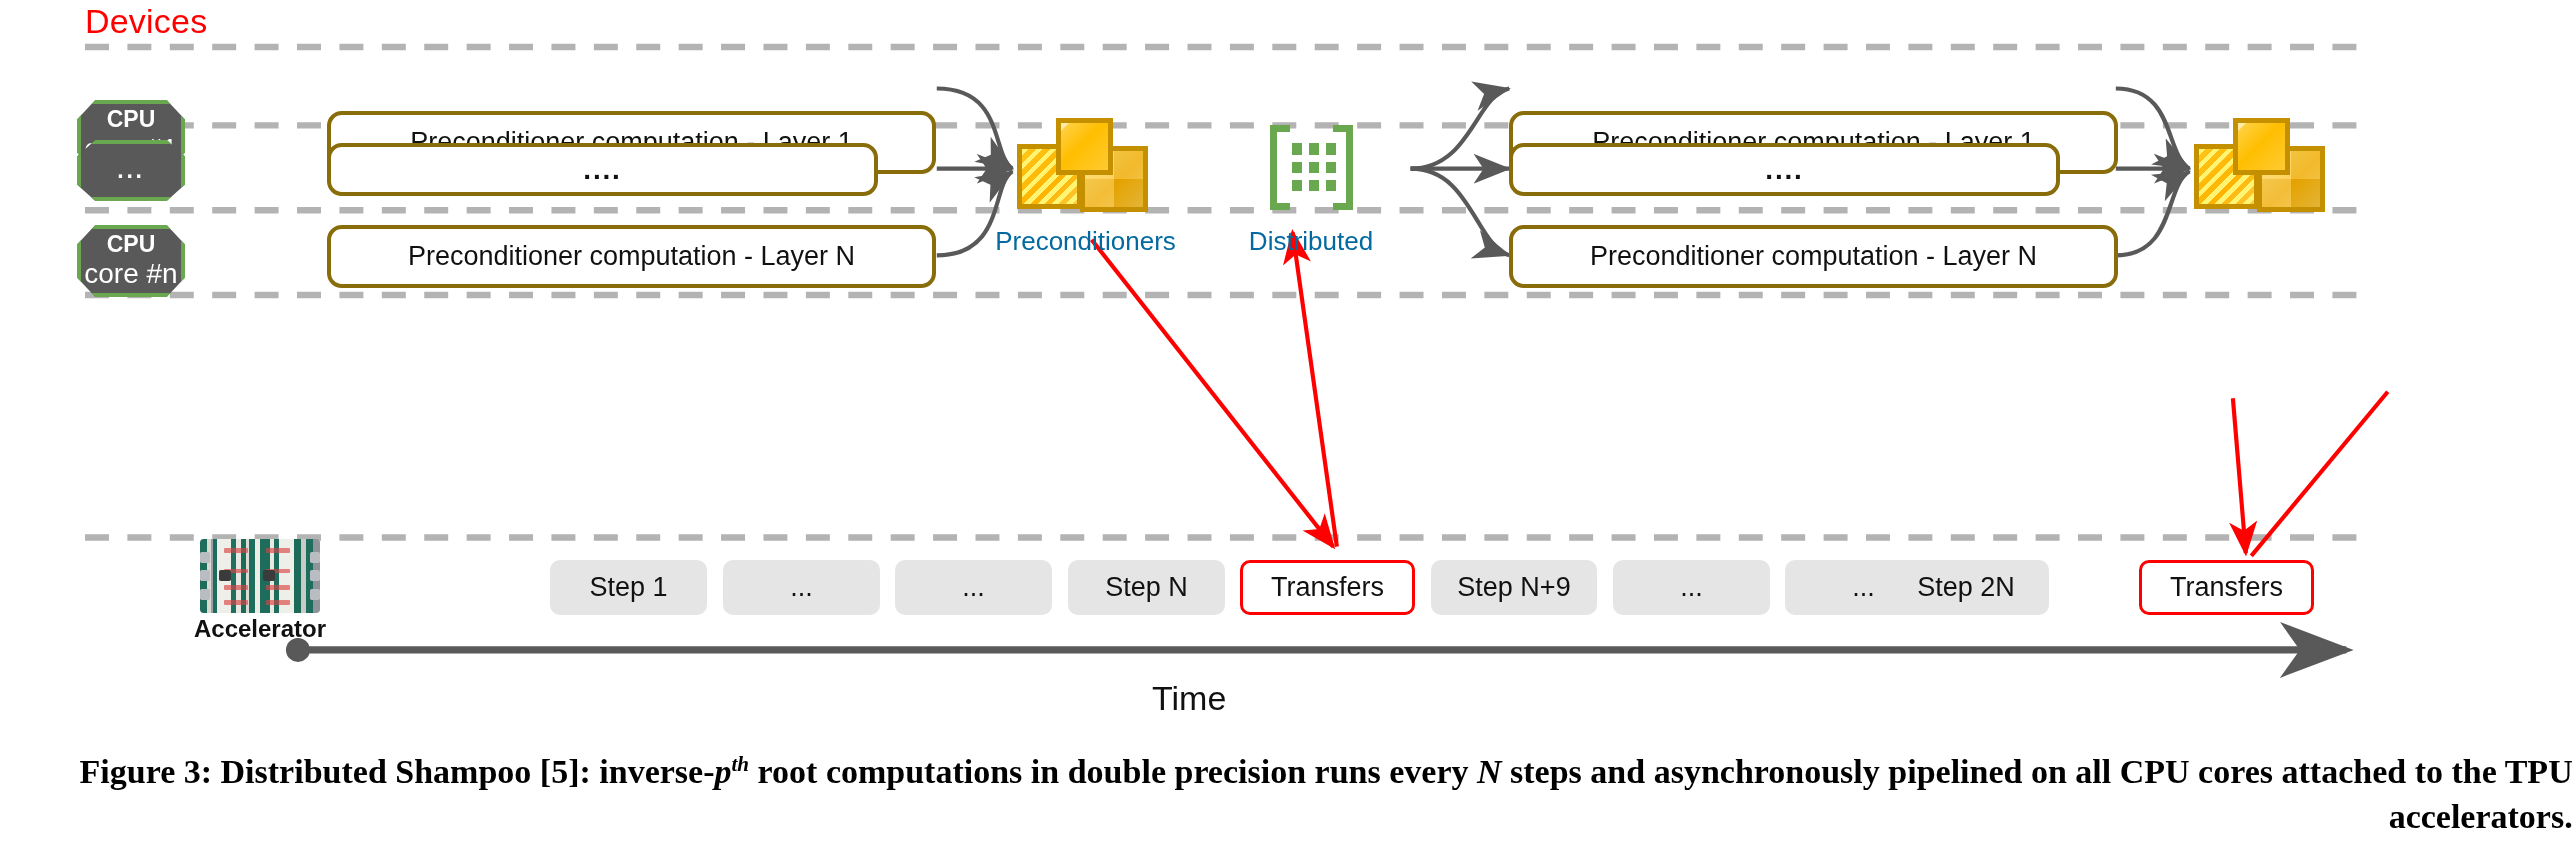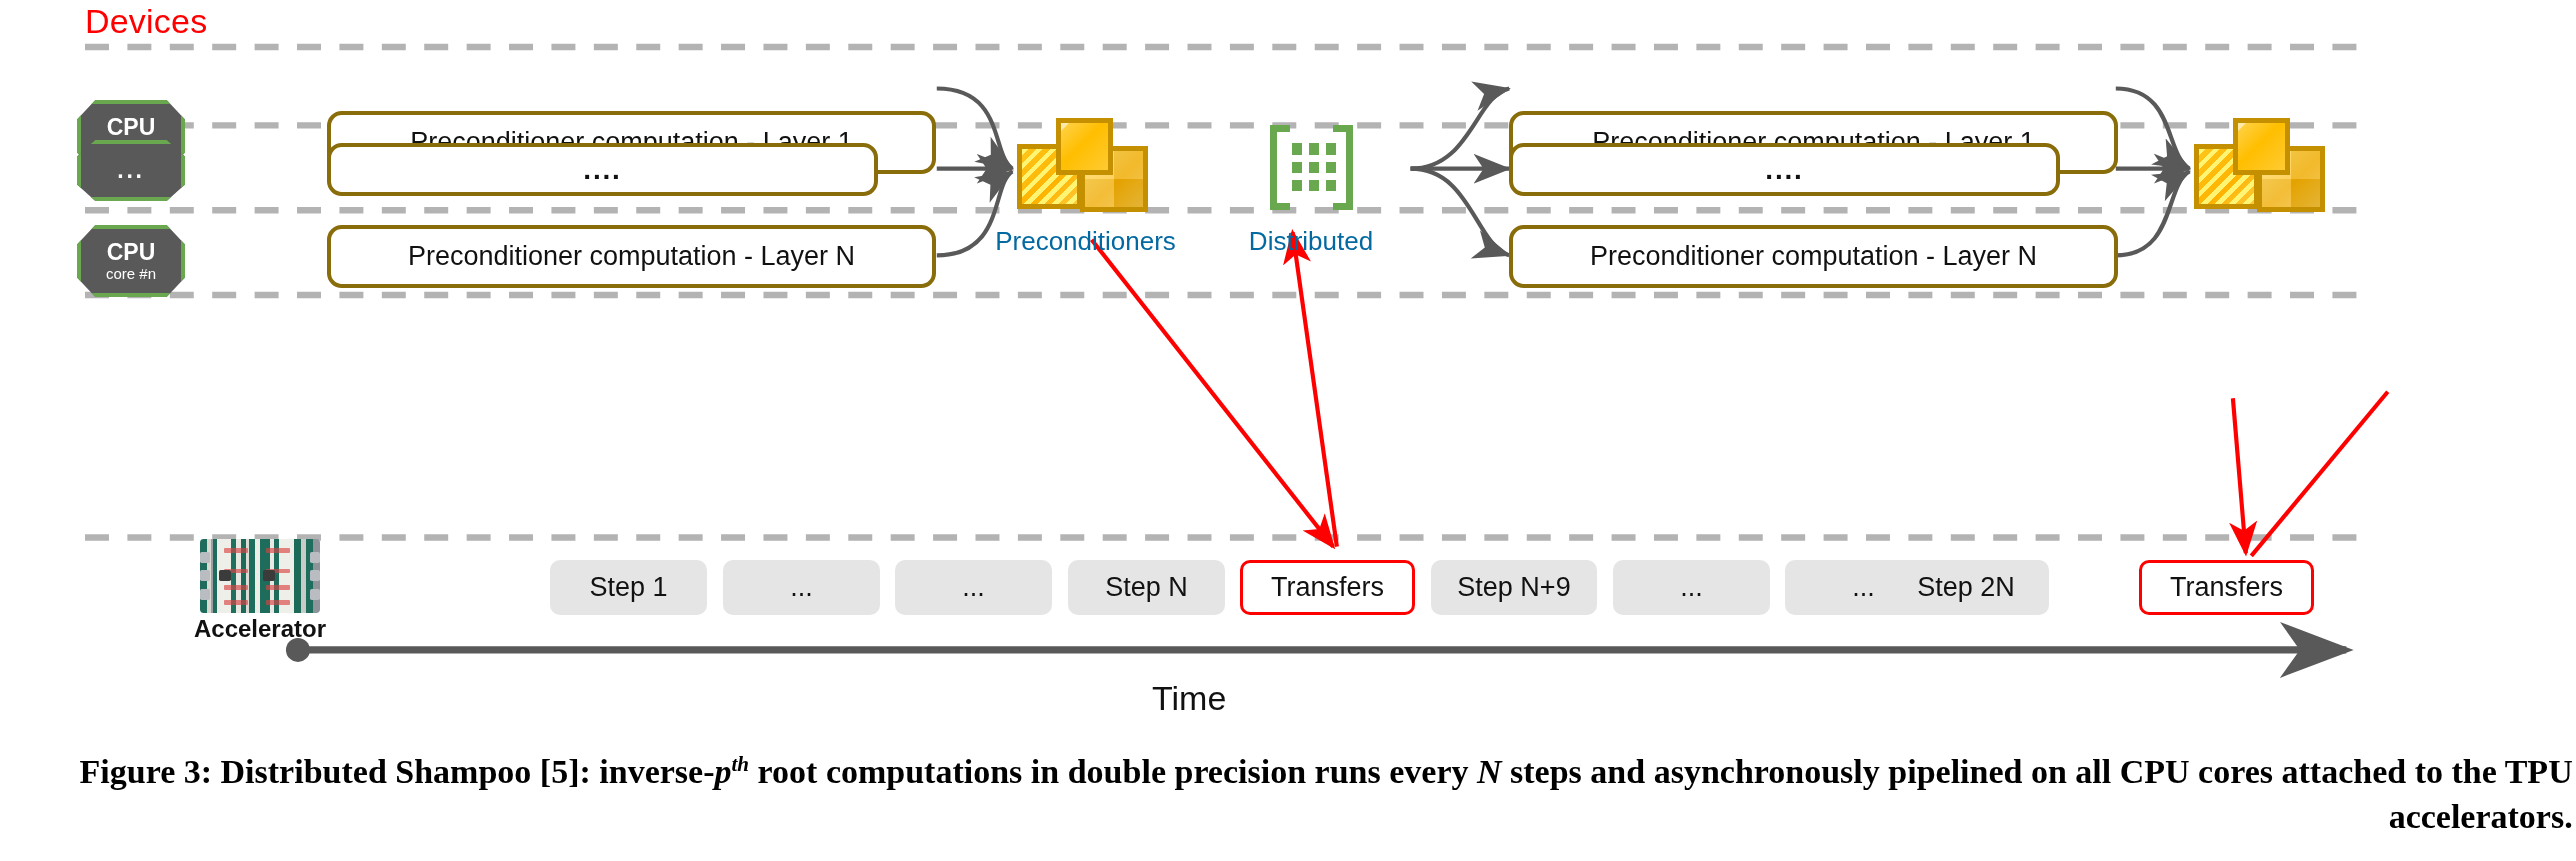--- a/index.html
+++ b/index.html
@@ -16,21 +16,21 @@
                  letter-spacing:0.2px;white-space:nowrap;}
 
   
   .cpu-node{position:absolute;background:#595959;
             border:4.6px solid #6aa84f;
             color:#ffffff;text-align:center;
             display:flex;flex-direction:column;align-items:center;justify-content:center;
             clip-path:polygon(17% 0,83% 0,100% 27%,100% 73%,83% 100%,17% 100%,0 73%,0 27%);
             box-sizing:border-box;}
   .cpu-node .l1{font-size:23px;font-weight:bold;line-height:1.1;}
-  .cpu-node .l2{font-size:15px;font-weight:normal;line-height:1.15;}
+  .cpu-node .l2{font-size:28px;font-weight:normal;line-height:1.15;}
   .cpu-node .dots{font-size:23px;font-weight:bold;letter-spacing:2.8px;line-height:1;}
 
   
   .calc-box{position:absolute;background:#ffffff;border:4.6px solid #8a6d0b;
             border-radius:14.8px;box-sizing:border-box;
             display:flex;align-items:center;justify-content:center;
             font-size:27px;color:#111;white-space:nowrap;}
   .calc-box.dots{font-size:28px;font-weight:bold;letter-spacing:1.8px;}
 
   

